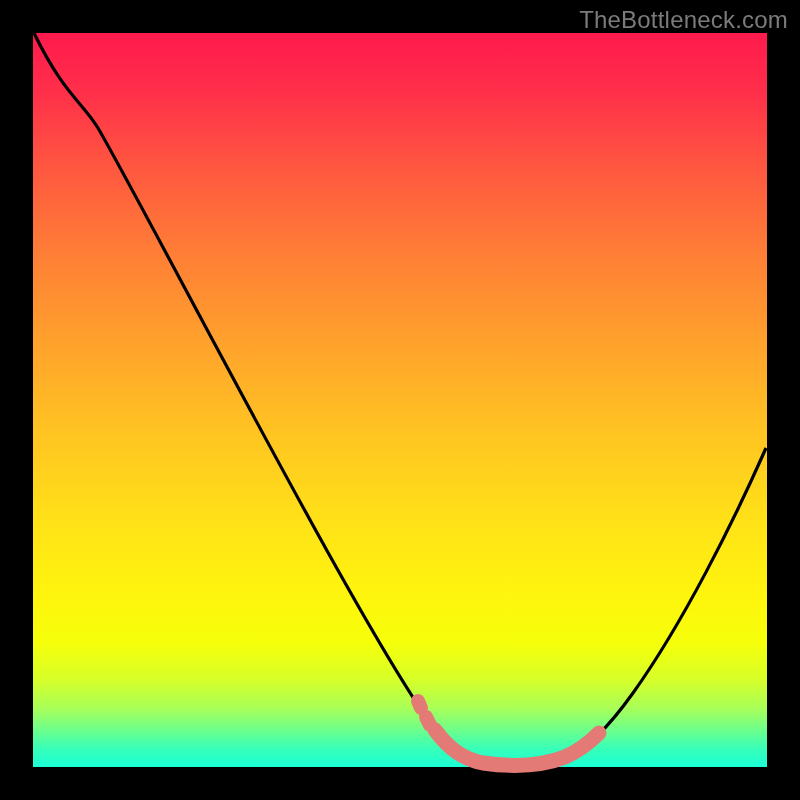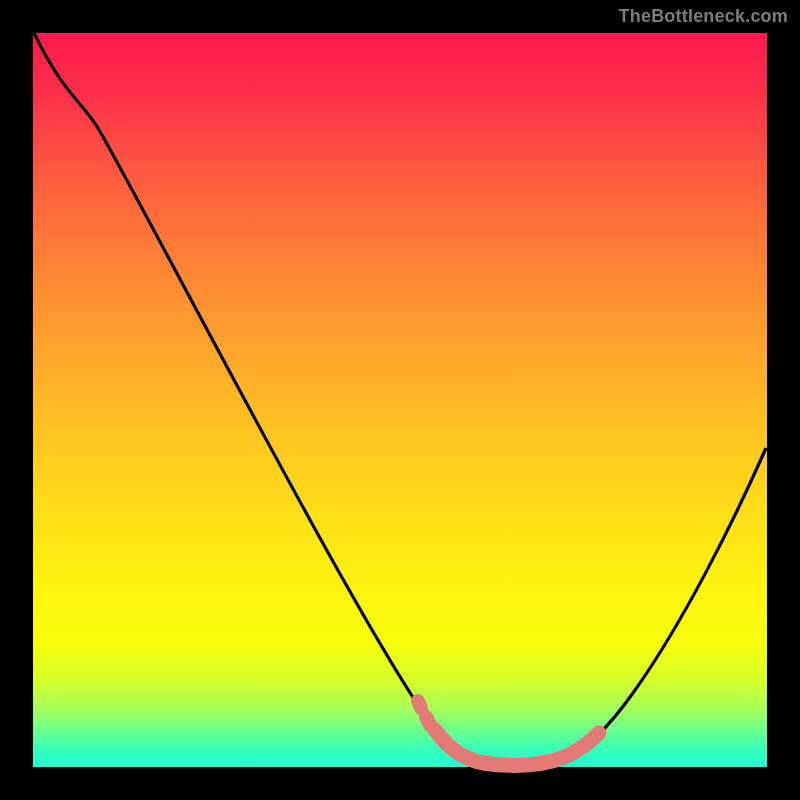--- a/index.html
+++ b/index.html
@@ -32,22 +32,22 @@
       #6cff8c 95%,
       #38ffb8 97.5%,
       #1affd6 100%
     );
   }
   .watermark {
     position: absolute;
     top: 6px;
     right: 12px;
     color: #7b7b7b;
-    font-size: 18px;
-    font-weight: 700;
+    font-size: 24px;
+    font-weight: 400;
     letter-spacing: 0.2px;
   }
   svg.curve {
     position: absolute;
     left: 33px;
     top: 33px;
     width: 734px;
     height: 734px;
     overflow: visible;
   }

